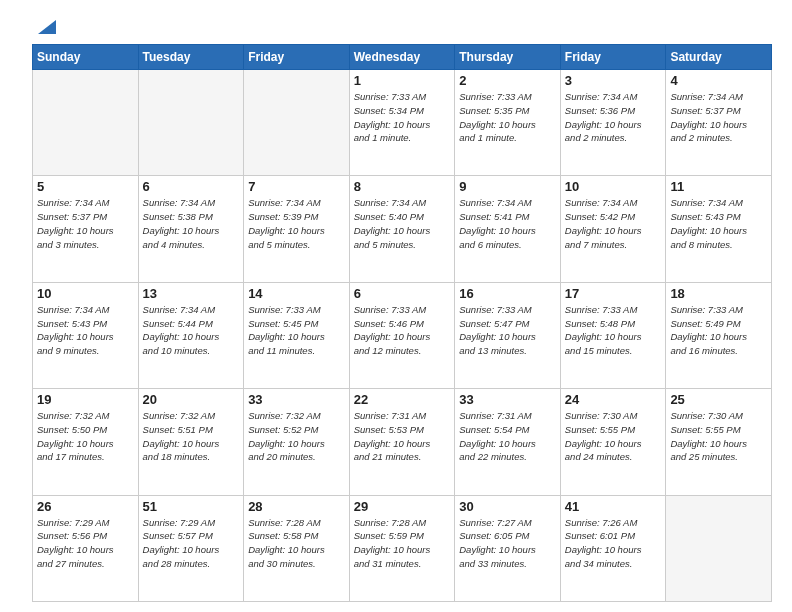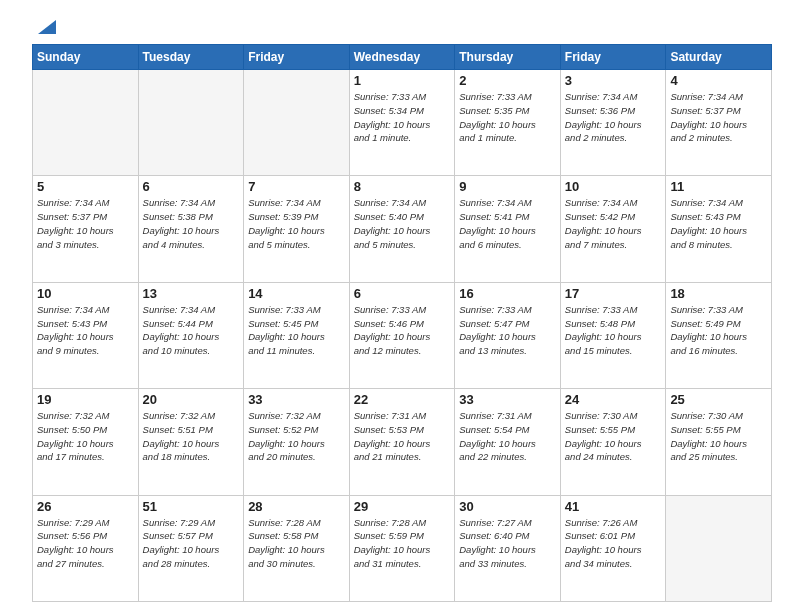--- a/index.html
+++ b/index.html
@@ -348,21 +348,21 @@
           <td>
             <div class="day-num">29</div>
             <div class="day-info" style="white-space: pre-line;">Sunrise: 7:28 AM
 Sunset: 5:59 PM
 Daylight: 10 hours
 and 31 minutes.</div>
           </td>
           <td>
             <div class="day-num">30</div>
             <div class="day-info" style="white-space: pre-line;">Sunrise: 7:27 AM
-Sunset: 6:40 PM
+Sunset: 6:05 PM
 Daylight: 10 hours
 and 33 minutes.</div>
           </td>
           <td>
             <div class="day-num">41</div>
             <div class="day-info" style="white-space: pre-line;">Sunrise: 7:26 AM
 Sunset: 6:01 PM
 Daylight: 10 hours
 and 34 minutes.</div>
           </td>

